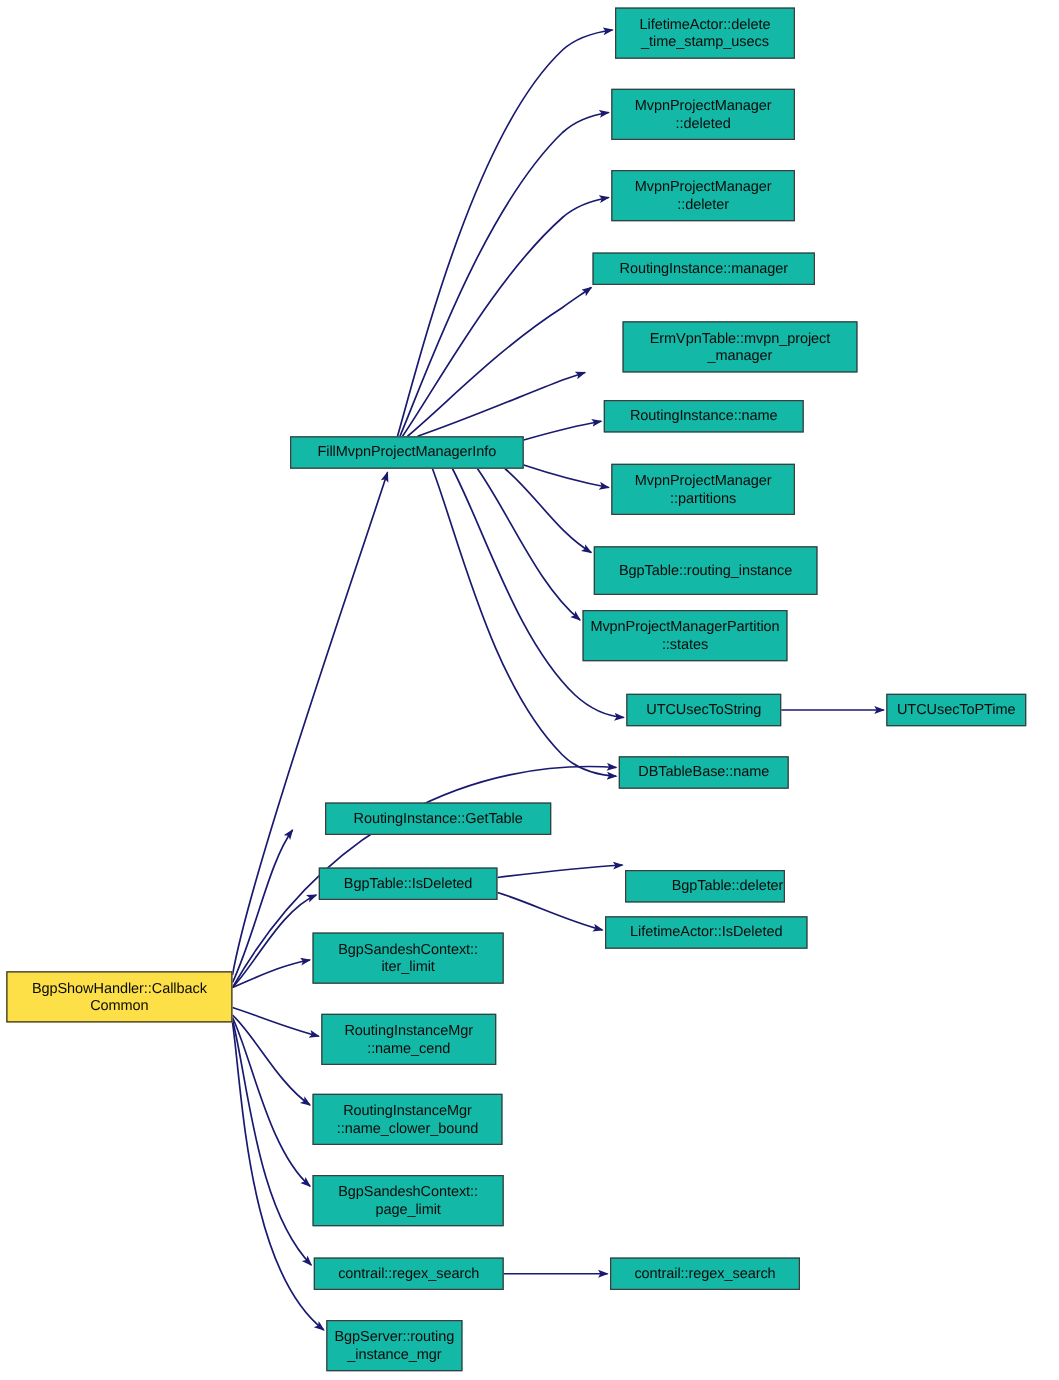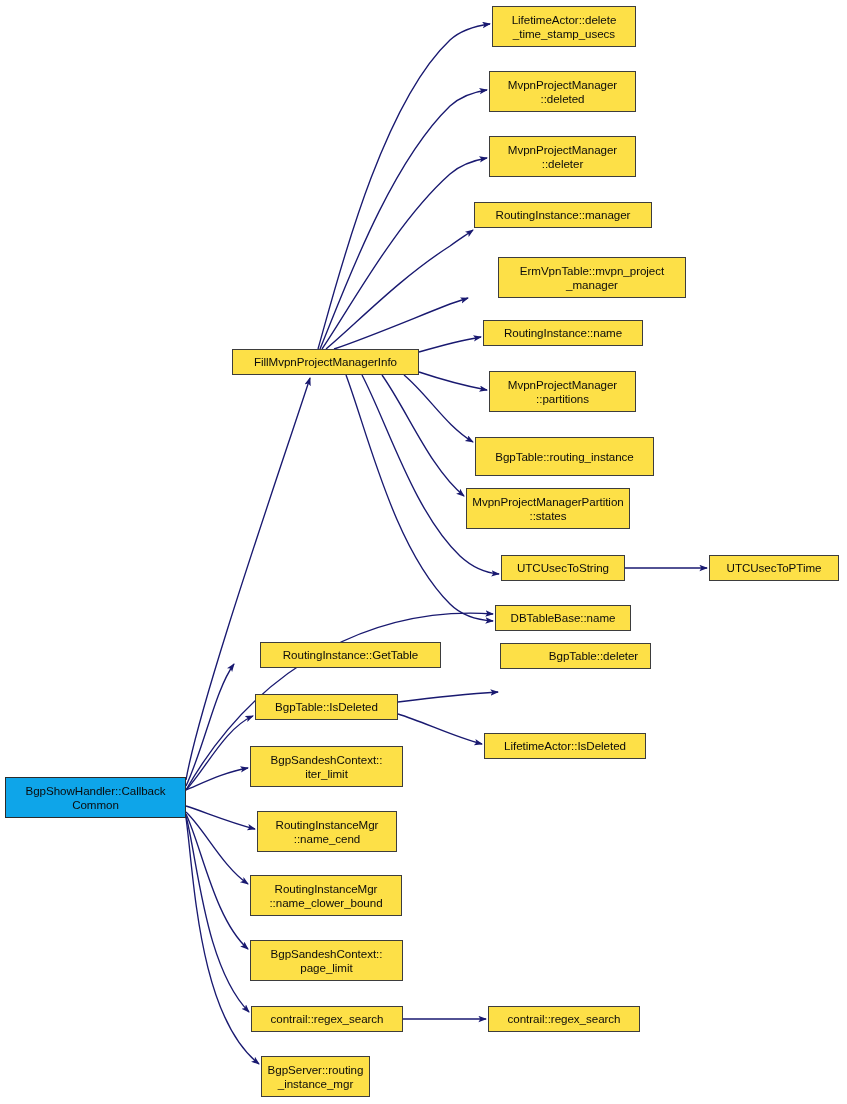--- a/index.html
+++ b/index.html
@@ -22,34 +22,34 @@
     left: 0;
     top: 0;
     width: 847px;
     height: 1104px;
     pointer-events: none;
   }
   .node {
     position: absolute;
     box-sizing: border-box;
     border: 1px solid #3d3d3d;
-    background: #fde047;
+    background: #14b8a6;
     color: #0b0b0b;
     font-size: 11.6px;
     line-height: 13.4px;
     text-align: center;
     display: flex;
     align-items: center;
     justify-content: center;
     white-space: pre-line;
     letter-spacing: -0.05px;
     z-index: 3;
   }
   .node.root {
-    background: #0ea5e9;
+    background: #fde047;
     border: 1px solid #2b2b2b;
   }
   .node-label {
     display: block;
     width: 100%;
     padding: 0 2px;
     white-space: pre-line;
   }
 </style>
 </head>
@@ -105,25 +105,25 @@
       <div class="node" style="left: 474px; top: 202px; width: 178px; height: 26px;"><span class="node-label">RoutingInstance::manager</span></div>
       <div class="node" style="left: 469px; top: 257px; width: 188px; height: 41px; margin-left: 29px;"><span class="node-label">ErmVpnTable::mvpn_project
 _manager</span></div>
       <div class="node" style="left: 483px; top: 320px; width: 160px; height: 26px;"><span class="node-label">RoutingInstance::name</span></div>
       <div class="node" style="left: 489px; top: 371px; width: 147px; height: 41px;"><span class="node-label">MvpnProjectManager
 ::partitions</span></div>
       <div class="node" style="left: 475px; top: 437px; width: 179px; height: 39px;"><span class="node-label">BgpTable::routing_instance</span></div>
       <div class="node" style="left: 466px; top: 488px; width: 164px; height: 41px;"><span class="node-label">MvpnProjectManagerPartition
 ::states</span></div>
       <div class="node" style="left: 501px; top: 555px; width: 124px; height: 26px;"><span class="node-label">UTCUsecToString</span></div>
-      <div class="node" style="left: 709px; top: 555px; width: 130px; height: 26px; justify-content: flex-end;"><span class="node-label">UTCUsecToPTime</span></div>
+      <div class="node" style="left: 709px; top: 555px; width: 112px; height: 26px; justify-content: flex-end;"><span class="node-label">UTCUsecToPTime</span></div>
       <div class="node" style="left: 495px; top: 605px; width: 136px; height: 26px;"><span class="node-label">DBTableBase::name</span></div>
       <div class="node" style="left: 236px; top: 642px; width: 181px; height: 26px; margin-left: 24px;"><span class="node-label">RoutingInstance::GetTable</span></div>
       <div class="node" style="left: 255px; top: 694px; width: 143px; height: 26px;"><span class="node-label">BgpTable::IsDeleted</span></div>
-      <div class="node" style="left: 500px; top: 643px; width: 151px; height: 26px; padding-left: 36px;"><span class="node-label">BgpTable::deleter</span></div>
+      <div class="node" style="left: 500px; top: 696px; width: 128px; height: 26px; padding-left: 36px;"><span class="node-label">BgpTable::deleter</span></div>
       <div class="node" style="left: 484px; top: 733px; width: 162px; height: 26px;"><span class="node-label">LifetimeActor::IsDeleted</span></div>
       <div class="node" style="left: 250px; top: 746px; width: 153px; height: 41px;"><span class="node-label">BgpSandeshContext::
 iter_limit</span></div>
       <div class="node" style="left: 257px; top: 811px; width: 140px; height: 41px;"><span class="node-label">RoutingInstanceMgr
 ::name_cend</span></div>
       <div class="node" style="left: 250px; top: 875px; width: 152px; height: 41px;"><span class="node-label">RoutingInstanceMgr
 ::name_clower_bound</span></div>
       <div class="node" style="left: 250px; top: 940px; width: 153px; height: 41px;"><span class="node-label">BgpSandeshContext::
 page_limit</span></div>
       <div class="node" style="left: 251px; top: 1006px; width: 152px; height: 26px;"><span class="node-label">contrail::regex_search</span></div>

